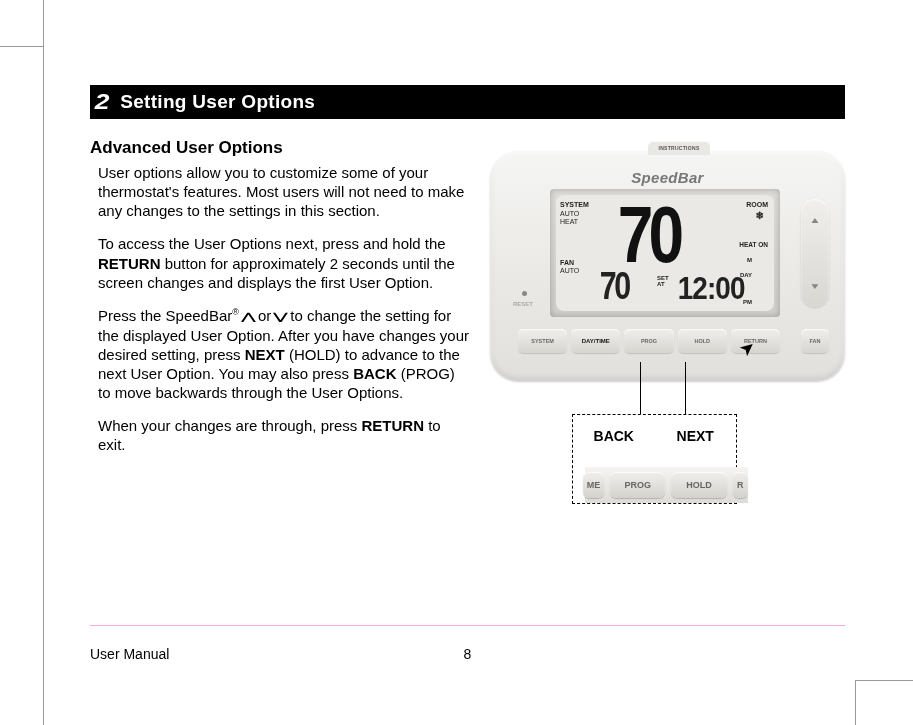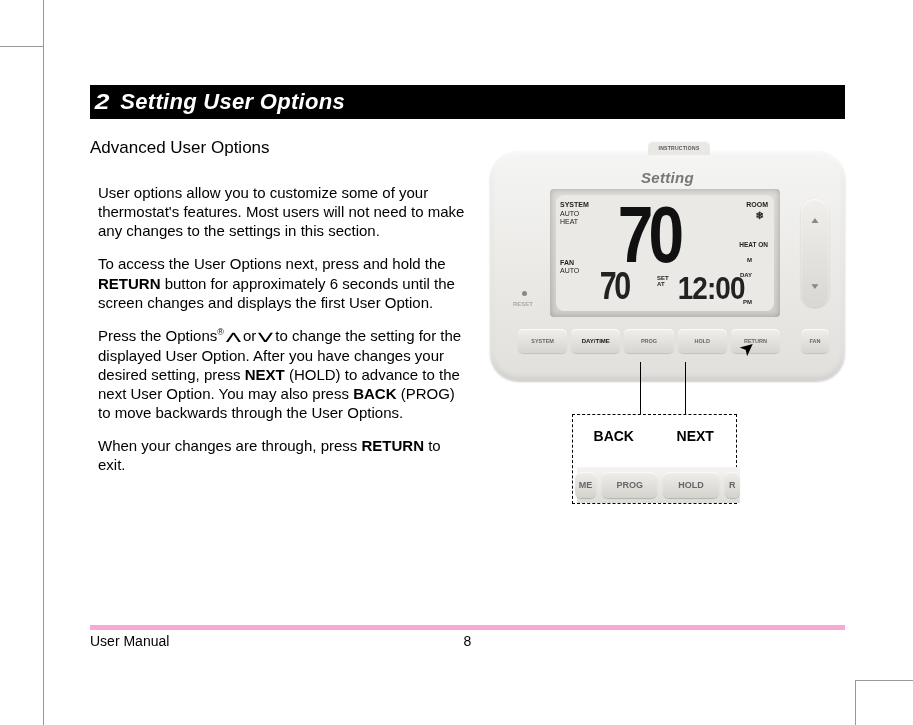--- a/index.html
+++ b/index.html
@@ -59,41 +59,40 @@
   }
   .section-num {
     font-family: Arial, Helvetica, sans-serif;
     font-weight: bold;
     font-style: italic;
     font-size: 22px;
     margin-right: 12px;
     transform: scaleX(1.2);
   }
   .section-title {
-    font-size: 22px;
+    font-size: 19px;
     font-weight: bold;
     font-family: "Arial Narrow", Arial, sans-serif;
     letter-spacing: 0.3px;
-    font-style: italic;
   }
   .content {
     display: flex;
     gap: 20px;
   }
   .left {
     width: 380px;
     font-family: "Arial Narrow", Arial, sans-serif;
     font-size: 15px;
     line-height: 1.28;
     color: #000;
   }
   .left h3 {
     font-size: 17px;
-    font-weight: normal;
-    margin-bottom: 24px;
+    font-weight: bold;
+    margin-bottom: 4px;
   }
   .left p { margin-bottom: 14px; margin-left: 8px; }
   .left b { font-weight: bold; }
   .chevron {
     display: inline-block;
     font-weight: bold;
     transform: scaleX(1.3) scaleY(0.75);
     font-size: 13px;
     vertical-align: baseline;
   }
@@ -330,21 +329,21 @@
   .zoom-back-next div {
     flex: 1;
     text-align: center;
     font-size: 14px;
     font-weight: bold;
     line-height: 22px;
   }
   .zoom-strip {
     position: absolute;
     bottom: 0;
-    left: 4px;
+    left: 12px;
     width: 100%;
     height: 36px;
     background: linear-gradient(180deg, #f5f4f1 0%, #dedcd7 100%);
     display: flex;
     align-items: center;
   }
   .zoom-strip .zbtn {
     background: linear-gradient(180deg, #efeeea, #d3d2cd);
     border-radius: 6px;
     box-shadow: inset 0 1px 1px rgba(255,255,255,0.8), 0 1px 1px rgba(0,0,0,0.2);
@@ -358,22 +357,22 @@
   .zbtn-me { width: 22px; margin-left:-2px; border-radius: 0 6px 6px 0;}
   .zbtn-prog { width: 58px; margin-left:6px;}
   .zbtn-hold { width: 58px; margin-left:6px;}
   .zbtn-r { width: 16px; margin-left:6px; border-radius: 6px 0 0 6px;}
   
   .footer {
     position: absolute;
     top: 625px;
     left: 90px;
     width: 755px;
-    border-top: 5px solid #f9a8d4;
-    padding-top: 3px;
+    border-top: 1px solid #f9a8d4;
+    padding-top: 20px;
     font-family: "Arial Narrow", Arial, sans-serif;
     font-size: 14px;
     display: flex;
   }
   .footer .fl { }
   .footer .fc { position: absolute; left: 50%; transform: translateX(-50%);}
 </style>
 </head>
 <body>
 
@@ -387,35 +386,35 @@
   <div class="section-bar">
     <span class="section-num">2</span>
     <span class="section-title">Setting User Options</span>
   </div>
 
   <div class="content">
     <div class="left">
       <h3>Advanced User Options</h3>
       <p>User options allow you to customize some of your thermostat's features. Most users will not need to make any changes to the settings in this section.</p>
       <p>
-        <span>To access the User Options next, press and hold the </span><b>RETURN</b><span> button for approximately 6 seconds until the screen changes and displays the first User Option.</span>
+        <span>To access the User Options next, press and hold the </span><b>RETURN</b><span> button for approximately 2 seconds until the screen changes and displays the first User Option.</span>
       </p>
       <p>
-        <span>Press the Options</span><sup style="font-size:9px;">®</sup>
+        <span>Press the SpeedBar</span><sup style="font-size:9px;">®</sup>
         <span class="chevron">⋀</span><span> or </span><span class="chevron">⋁</span><span> to change the setting for the displayed User Option. After you have changes your desired setting, press </span><b>NEXT</b><span> (HOLD) to advance to the next User Option. You may also press </span><b>BACK</b><span> (PROG) to move backwards through the User Options.</span>
       </p>
       <p>
         <span>When your changes are through, press </span><b>RETURN</b><span> to exit.</span>
       </p>
     </div>
 
     <div class="right">
       <div class="thermostat">
         <div class="instructions-tab">INSTRUCTIONS</div>
-        <div class="brand">Setting</div>
+        <div class="brand">SpeedBar</div>
 
         <div class="screen-frame">
           <div class="screen">
             <div class="big-temp">70</div>
             <div class="small-temp">70</div>
             <div class="time">12:00</div>
             <div class="lbl lbl-system">SYSTEM</div>
             <div class="lbl lbl-auto1">AUTO</div>
             <div class="lbl lbl-heat">HEAT</div>
             <div class="lbl lbl-fan">FAN</div>

